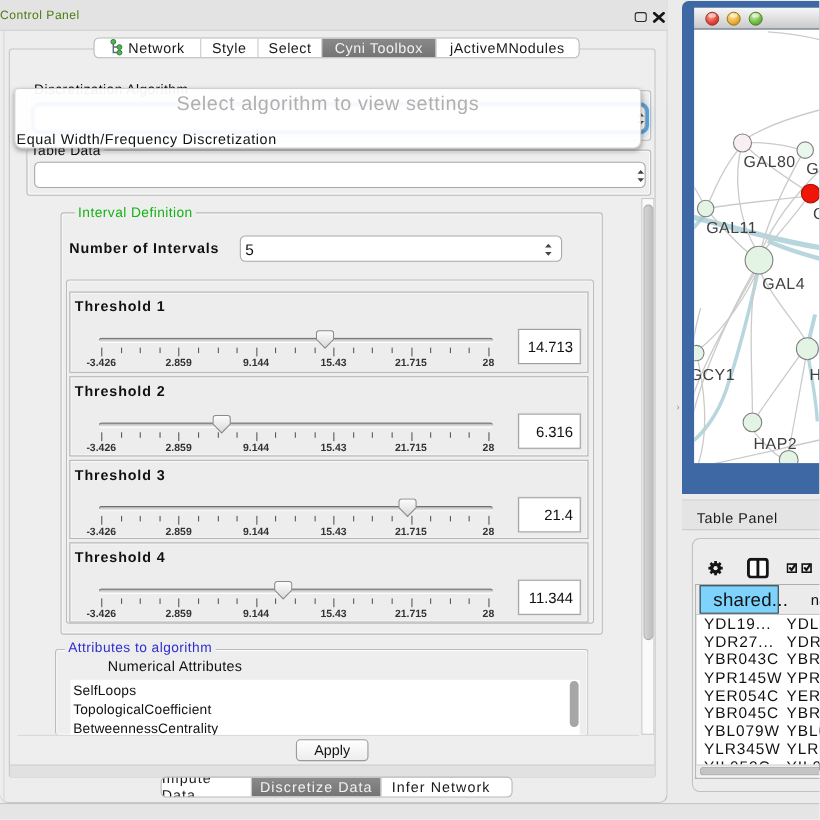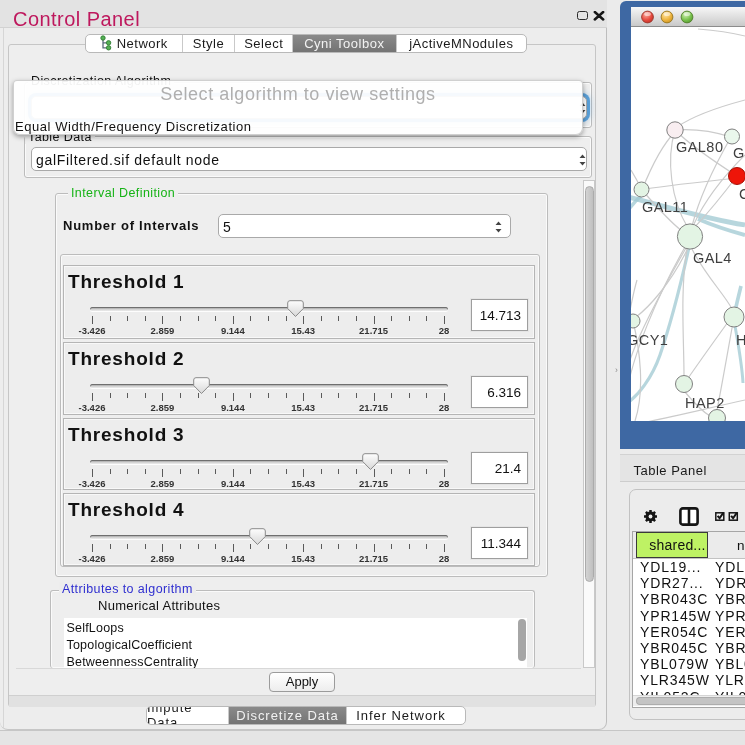--- a/index.html
+++ b/index.html
@@ -7,21 +7,21 @@
 body { font-family:"Liberation Sans", sans-serif; background:#EBEBEB; position:relative; overflow:hidden; }
 .abs { position:absolute; }
 #stage { position:absolute; left:0; top:0; width:745px; height:745px; }
 
 
 #deskbottom { left:0; top:730px; width:745px; height:15px; background:#E5E5E5; border-top:1px solid #C6C6C6; }
 
 
 #cpwin { left:0; top:0; width:607px; height:730px; background:#EDEDED; border-right:1px solid #BDBDBD; border-bottom:1px solid #C6C6C6; border-radius:0 0 8px 8px; }
 #cptitle { left:0; top:0; width:607px; height:28px; background:#E3E3E3; border-bottom:1px solid #D2D2D2; }
-#cptitle .t { position:absolute; left:13px; top:7.5px; font-size:20px; letter-spacing:0.45px; color:#be185d; }
+#cptitle .t { position:absolute; left:0; top:7.5px; font-size:11px; letter-spacing:0.45px; color:#4d7c0f; }
 #btnSquare { left:577px; top:10.5px; width:10.5px; height:9.5px; border:1.6px solid #2A2A2A; border-radius:2.5px; }
 
 #cpcontent { left:8px; top:44px; width:587.5px; height:663px; background:#EEEEEE; border:1px solid #C6C6C6; border-radius:3px; }
 
 
 .tabbar { background:#FFFFFF; border:1px solid #B9B9B9; border-radius:5px; display:flex; overflow:hidden; }
 .tabbar .seg { font-size:13px; letter-spacing:0.5px; color:#1A1A1A; display:flex; align-items:center; justify-content:center; border-right:1px solid #C9C9C9; }
 .tabbar .seg:last-child { border-right:none; }
 .tabbar .sel { background:linear-gradient(#8A8A8A,#747474); color:#F2F2F2; }
 #toptabs { left:85px; top:33.5px; width:442px; height:19px; }
@@ -39,21 +39,21 @@
 .combo { background:#FFFFFF; border:1px solid #A9A9A9; border-radius:5px; font-size:14px; letter-spacing:0.7px; color:#111; }
 .combo .txt { position:absolute; left:4px; top:4px; white-space:nowrap; }
 .arrows { position:absolute; width:9px; height:14px; }
 
 
 #vsb { left:582.5px; top:180px; width:12px; height:488px; background:#FAFAFA; border:1px solid #C9C9C9; }
 #vsbthumb { left:584.5px; top:186px; width:9px; height:396px; background:linear-gradient(90deg,#D3D3D3,#BFBFBF); border:1px solid #ABABAB; border-radius:5px; }
 
 
 .tpanel { position:absolute; left:63px; width:472px; background:#EDEDED; border:1px solid #B5B5B5; box-shadow:inset 0 0 0 1px rgba(255,255,255,.6); }
-.tpanel .lbl { position:absolute; left:4px; top:5px; font-weight:bold; font-size:19px; letter-spacing:0.8px; color:#111; }
+.tpanel .lbl { position:absolute; left:4px; top:5px; font-weight:bold; font-size:13px; letter-spacing:0.8px; color:#111; }
 .track { position:absolute; left:26px; width:358px; height:5px; border-radius:2.5px; background:linear-gradient(#888888,#CFCFCF 55%,#EDEDED); border-bottom:1px solid #FDFDFD; box-shadow:inset 0 1px 0 #6F6F6F; }
 .vbox { position:absolute; left:407px; width:57px; height:32px; background:#FFF; border:1px solid #9E9E9E; box-shadow:0 0 0 1px #E5E5E5; font-size:13.5px; color:#111; text-align:right; padding:8px 6px 0 0; }
 .ticklabel { position:absolute; font-size:9.5px; font-weight:bold; color:#333; transform:translateX(-50%); }
 
 
 #attrlist { left:64px; top:618px; width:463px; height:50px; background:#FFF; font-size:12.5px; letter-spacing:0.2px; color:#111; overflow:hidden; padding-top:1.5px; }
 #attrlist div { padding-left:2.5px; height:17.2px; line-height:17.2px; }
 
 
 #applybtn { left:269px; top:672px; width:66px; height:20px; background:linear-gradient(#FFFFFF,#EDEDED); border:1px solid #9B9B9B; border-radius:4px; font-size:13px; color:#111; text-align:center; line-height:18px; }
@@ -118,21 +118,20 @@
 
   <div class="abs combo" style="left:31px; top:96px; width:556px; height:23px; box-shadow:0 0 0 3px rgba(77,151,211,0.9), 0 0 7px 2px rgba(77,151,211,0.55);">
     <svg class="arrows" style="left:546px; top:4px;" viewBox="0 0 9 14">
         <path d="M1.5,5 L4.5,1.5 L7.5,5 Z M1.5,9 L4.5,12.5 L7.5,9 Z" fill="#444"></path>
       </svg>
   </div>
 
   <div class="abs group" style="left:24px; top:136px; width:568px; height:42px;"></div>
   <div class="gtitle" style="left:25px; top:130px; color:#111;">Table Data</div>
   <div class="abs combo" style="left:31px; top:147px; width:556px; height:24px;">
-    <span class="txt">galFiltered.sif default node</span>
     <svg class="arrows" style="left:546px; top:5px;" viewBox="0 0 9 14">
         <path d="M1.5,5 L4.5,1.5 L7.5,5 Z M1.5,9 L4.5,12.5 L7.5,9 Z" fill="#444"></path>
       </svg>
   </div>
 
   <div class="abs" id="popup">
     <div class="hint">Select algorithm to view settings</div>
     <div class="i2">Equal Width/Frequency Discretization</div>
   </div>
 
@@ -451,21 +450,21 @@
       <line x1="10" y1="1.4" x2="10" y2="17.6" stroke="#151515" stroke-width="2.6"></line>
     </svg>
     <svg style="position:absolute; left:84.5px; top:20.5px;" width="24" height="10" viewBox="0 0 24 10">
       <rect x="0.8" y="1.8" width="8" height="7.4" fill="none" stroke="#151515" stroke-width="1.5"></rect>
       <path d="M2.6,4.8 l2,2.4 l3.8,-5.6" fill="none" stroke="#151515" stroke-width="2"></path>
       <rect x="14.3" y="1.8" width="8" height="7.4" fill="none" stroke="#151515" stroke-width="1.5"></rect>
       <path d="M16.1,4.8 l2,2.4 l3.8,-5.6" fill="none" stroke="#151515" stroke-width="2"></path>
     </svg>
 
     <div style="position:absolute; left:3px; top:42px; width:128px; height:26px; background:#EBEBEB;"></div>
-    <div style="position:absolute; left:5.5px; top:42px; width:72px; height:26px; background:#bef264; border:1px solid #3A3A3A; font-size:14px; letter-spacing:0.2px; color:#111; text-align:center; line-height:25px; text-indent:12px;">shared...</div>
+    <div style="position:absolute; left:5.5px; top:42px; width:72px; height:26px; background:#7dd3fc; border:1px solid #3A3A3A; font-size:17px; letter-spacing:0.2px; color:#111; text-align:center; line-height:25px; text-indent:12px;">shared...</div>
     <div style="position:absolute; left:107px; top:48px; font-size:13.5px; color:#111;">na</div>
     <div style="position:absolute; left:3px; top:68px; width:128px; height:1px; background:#C2C2C2;"></div>
   </div>
   <div id="tablerows">
       <div class="trow abs" style="left:640px; top:559.0px;">YDL19...</div>
       <div class="trow abs" style="left:715px; top:559.0px;">YDL194W</div>
       <div class="trow abs" style="left:640px; top:575.2px;">YDR27...</div>
       <div class="trow abs" style="left:715px; top:575.2px;">YDR277C</div>
       <div class="trow abs" style="left:640px; top:591.4px;">YBR043C</div>
       <div class="trow abs" style="left:715px; top:591.4px;">YBR043C</div>

